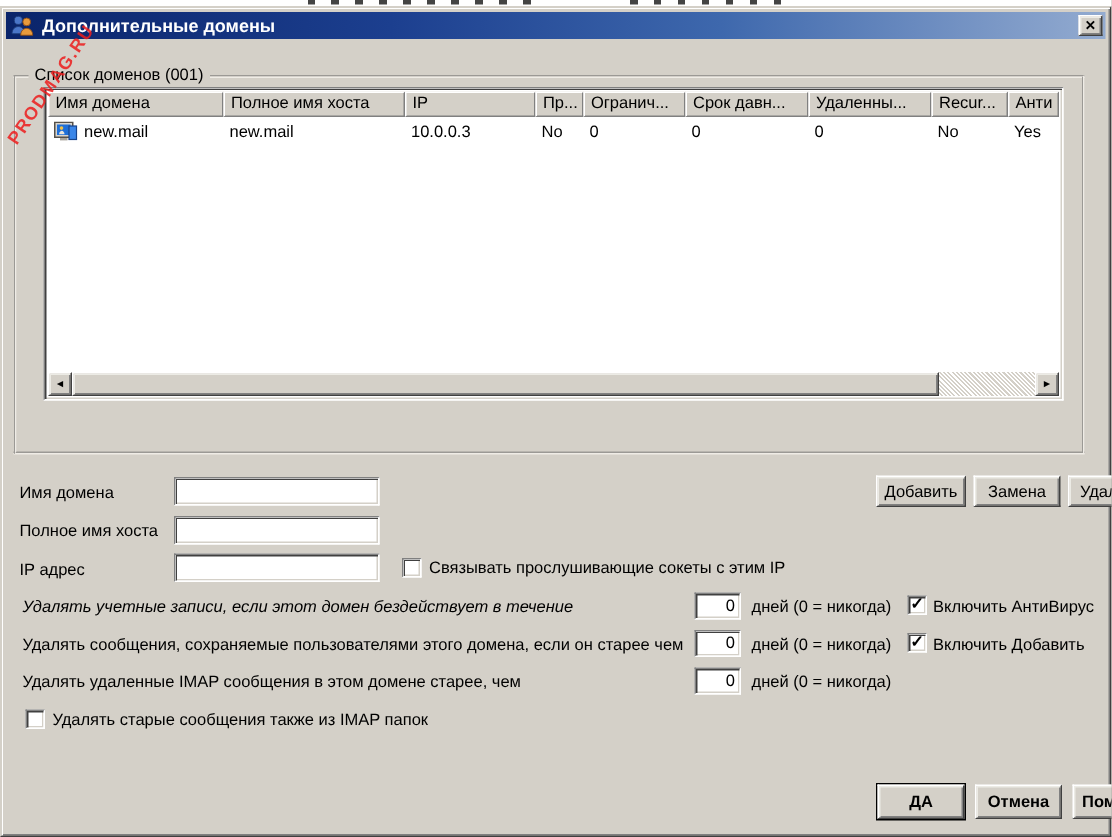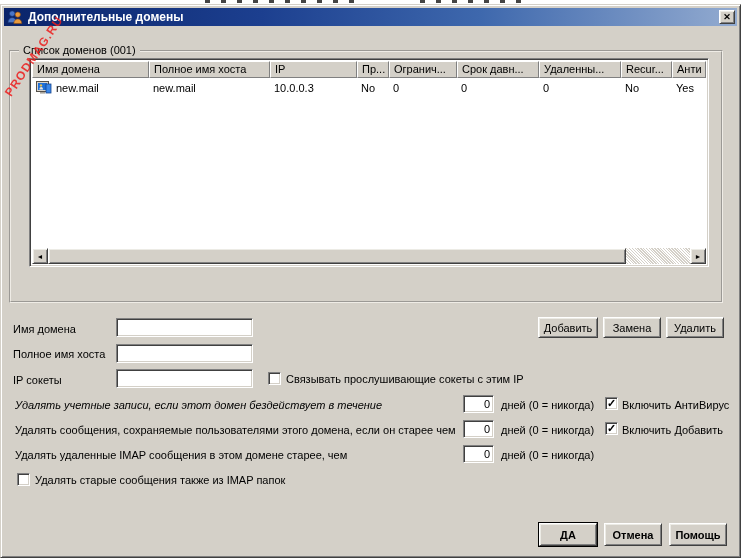--- a/index.html
+++ b/index.html
@@ -97,20 +97,21 @@
     border:1px solid; border-color:#808080 #fff #fff #808080;
     box-shadow: inset 1px 1px 0 #404040, inset -1px -1px 0 #d4d0c8;
     font-family:"Liberation Sans", sans-serif; font-size:11px;
     padding:0 3px; outline:none;
   }
   .numtxt { width:31px; height:18px; text-align:right; }
   .pushbtn {
     position:absolute; height:21px; font-family:"Liberation Sans", sans-serif;
     font-size:11px; display:flex; align-items:center; justify-content:center;
     cursor:default;
+    margin-left:46px;
   }
   .checkbox {
     position:absolute; width:13px; height:13px; background:#fff;
     border:1px solid; border-color:#808080 #fff #fff #808080;
     box-shadow: inset 1px 1px 0 #404040, inset -1px -1px 0 #d4d0c8;
     font-size:11px; font-weight:bold; line-height:11px; text-align:center;
   }
   .footerbtn { width:58px; height:23px;font-weight:bold; }
   .default-btn { box-shadow: 0 0 0 1px #000, inset 1px 1px 0 #ecebe5, inset -1px -1px 0 #808080; }
   svg { display:block; }
@@ -192,21 +193,21 @@
       </div>
     </div>
   </div>
 
   <span class="lbl" style="left:12px; top:318px;">Имя домена</span>
   <input class="txt" style="left: 115px; top: 313px; width: 137px;" value="">
 
   <span class="lbl" style="left:12px; top:343px;">Полное имя хоста</span>
   <input class="txt" style="left: 115px; top: 339px; width: 137px;" value="">
 
-  <span class="lbl" style="left:12px; top:369px;">IP сокеты</span>
+  <span class="lbl" style="left:12px; top:369px;">IP адрес</span>
   <input class="txt" style="left: 115px; top: 364px; width: 137px;" value="">
 
   <div class="checkbox" style="left:267px; top:367px;"></div>
   <span class="lbl" style="left:285px; top:368px;">Связывать прослушивающие сокеты с этим IP</span>
 
   <div class="pushbtn btn3d" style="left:537px; top:312px; width:60px;">Добавить</div>
   <div class="pushbtn btn3d" style="left:602px; top:312px; width:58px;">Замена</div>
   <div class="pushbtn btn3d" style="left:665px; top:312px; width:58px;">Удалить</div>
 
   <span class="lbl" style="left:14px; top:394px;font-style:italic;">Удалять учетные записи, если этот домен бездействует в течение</span>

